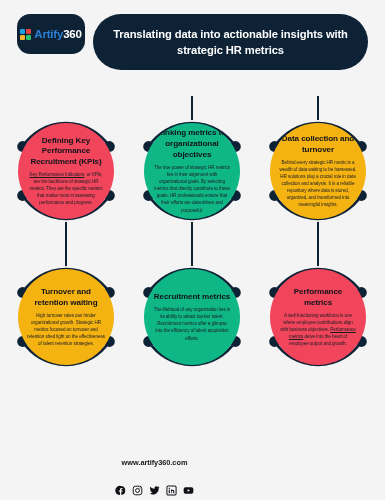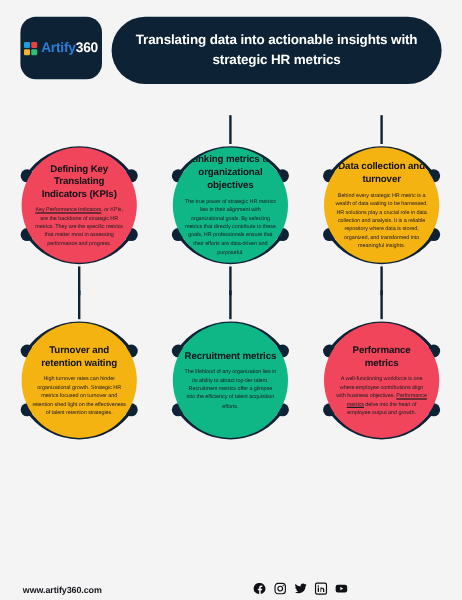--- a/index.html
+++ b/index.html
@@ -20,21 +20,21 @@
 
   
   .header{
     position:absolute;
     top:14px; left:17px;
     width:351px; height:56px;
     display:flex;
     gap:8px;
   }
   .logo-card{
-    width:68px; height:52px;
+    width:68px; height:40px;
     background:#0e2236;
     border-radius:13px;
     display:flex;
     align-items:center;
     justify-content:center;
     flex:0 0 auto;
   }
   .logo-inner{
     display:flex;
     align-items:center;
@@ -153,23 +153,24 @@
     letter-spacing:-0.05px;
   }
   .disc p .u{ text-decoration:underline; }
 
   
   .footer{
     position:absolute;
     left:0; bottom:0;
     width:309px; height:42px;
     display:flex;
-    align-items:flex-end;
+    align-items:center;
     justify-content:space-between;
     padding:0 19px 4px 19px;
+    flex-direction:column;
   }
   .site{
     font-size:7.4px;
     font-weight:bold;
     color:#15171c;
     letter-spacing:-0.05px;
   }
   .socials{
     display:flex;
     align-items:center;
@@ -216,21 +217,21 @@
       <div class="ring-wrap">
         <svg viewBox="0 0 116 116">
           <path d="M14.6,33.5 A52,52 0 0 1 101.4,33.5" fill="none" stroke="#0e2236" stroke-width="2.6" stroke-linecap="round"></path>
           <path d="M14.6,82.5 A52,52 0 0 0 101.4,82.5" fill="none" stroke="#0e2236" stroke-width="2.6" stroke-linecap="round"></path>
           <circle cx="14.6" cy="33.5" r="5.4" fill="#0e2236"></circle>
           <circle cx="101.4" cy="33.5" r="5.4" fill="#0e2236"></circle>
           <circle cx="14.6" cy="82.5" r="5.4" fill="#0e2236"></circle>
           <circle cx="101.4" cy="82.5" r="5.4" fill="#0e2236"></circle>
         </svg>
         <div class="disc" style="background:#f0455b">
-          <h2>Defining Key Translating Indicators (KPIs)</h2>
+          <h2>Defining Key Performance Recruitment (KPIs)</h2>
           <p><span class="u">Key Performance Indicators</span><span>, or KPIs, are the backbone of strategic HR metrics. They are the specific metrics that matter most in assessing performance and progress.</span></p>
         </div>
       </div>
     </div>
 
     <div class="cell c1">
       <div class="stub top"></div>
       <div class="stub bot"></div>
       <div class="ring-wrap">
         <svg viewBox="0 0 116 116">

